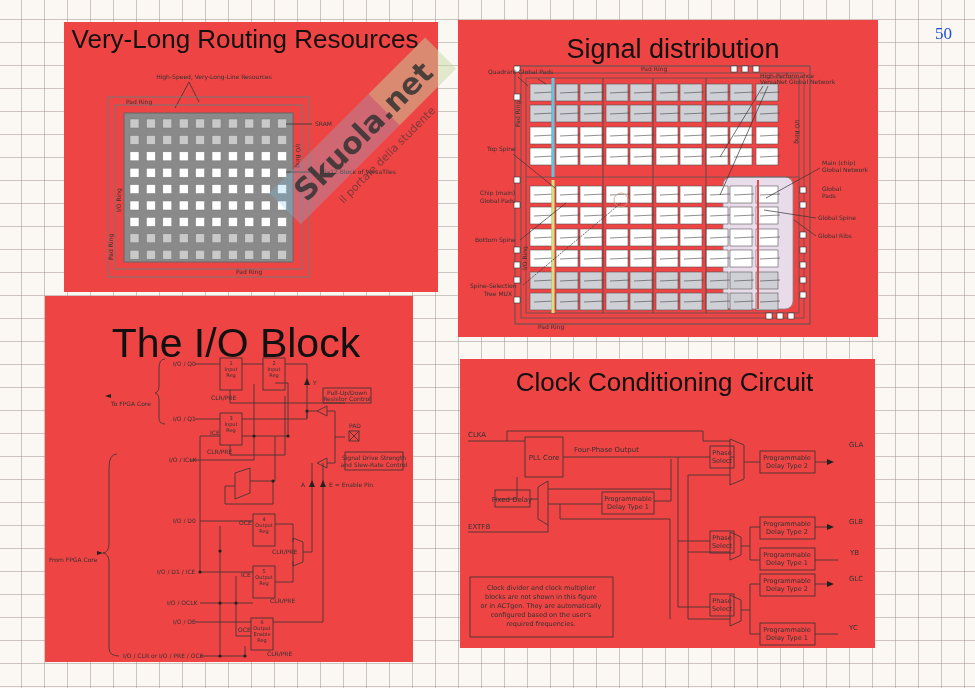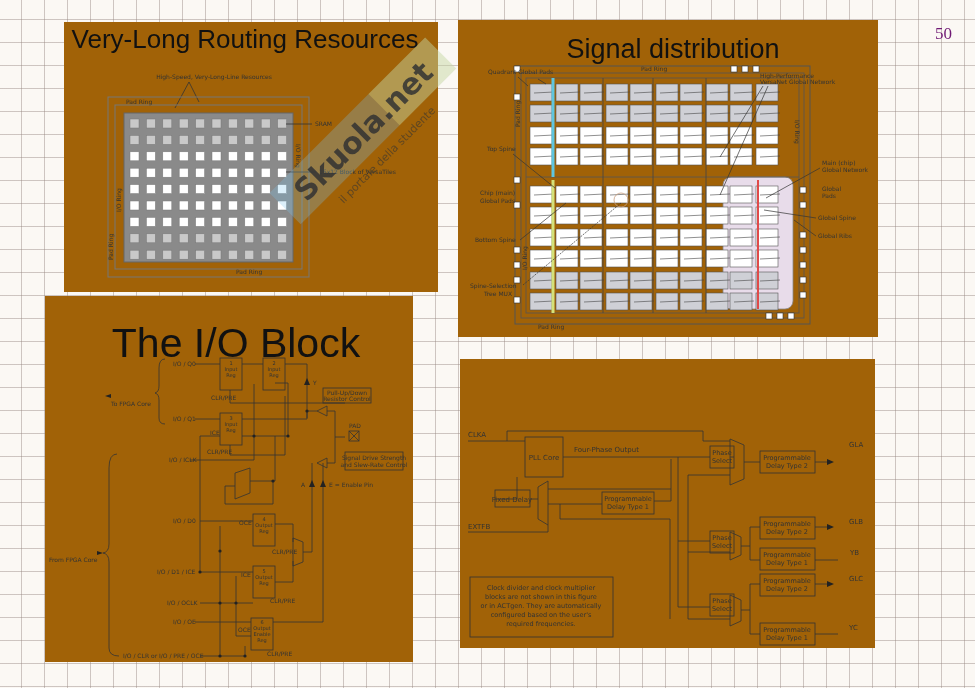--- a/index.html
+++ b/index.html
@@ -6,22 +6,22 @@
   body{
     width:975px;height:688px;position:relative;overflow:hidden;
     background-color:#fbf8f4;
     background-image:
       linear-gradient(to right, rgba(150,135,130,0.45) 1px, transparent 1px),
       linear-gradient(to bottom, rgba(150,135,130,0.45) 1px, transparent 1px);
     background-size:23px 23px;
     background-position:-2px -4px;
     font-family:"Liberation Sans", sans-serif;
   }
-  .page-num{position:absolute;left:935px;top:24px;font-family:"Liberation Serif", serif;font-size:17px;color:#701a75;}
-  .panel{position:absolute;background:#a16207;}
+  .page-num{position:absolute;left:935px;top:24px;font-family:"Liberation Serif", serif;font-size:17px;color:#1d4ed8;}
+  .panel{position:absolute;background:#ef4444;}
   .panel-title{position:absolute;left:0;right:0;text-align:center;color:#111;font-family:"Liberation Sans", sans-serif;white-space:nowrap;}
   svg{position:absolute;left:0;top:0;overflow:visible;}
   svg text{font-family:"DejaVu Sans", sans-serif;fill:#333;}
   .lbl{font-size:6px;}
   .lbl7{font-size:7px;}
   .watermark{position:absolute;left:270px;top:40px;width:190px;height:200px;pointer-events:none;}
 </style>
 </head>
 <body>
 
@@ -519,20 +519,21 @@
     <text class="lbl" x="284" y="191">E = Enable Pin</text>
     <text class="lbl" x="304" y="132">PAD</text>
     <text class="lbl" x="302" y="99" text-anchor="middle">Pull-Up/Down</text>
     <text class="lbl" x="302" y="105" text-anchor="middle">Resistor Control</text>
     <text class="lbl" x="329" y="164" text-anchor="middle">Signal Drive Strength</text>
     <text class="lbl" x="329" y="171" text-anchor="middle">and Slew-Rate Control</text>
   </svg>
 </div>
 
 <div class="panel" style="left:460px;top:359px;width:415px;height:289px;">
+  <div class="panel-title" style="top:8px;font-size:26px;left:-6px;">Clock Conditioning Circuit</div>
   <svg width="415" height="289" id="ccc-svg">
     <g stroke="#333" stroke-width="0.8" fial="none" fill="none">
       <path d="M8,82 L65,82 M47,82 L47,72 L243,72 L243,82 L270,82"></path>
       <rect x="65" y="78" width="38" height="40"></rect>
       <path d="M103,98 L250,98"></path>
       <rect x="250" y="87" width="24" height="22"></rect>
       <path d="M270,80 L284,86 L284,120 L270,126 Z"></path>
       <path d="M274,98 L270,98 M284,103 L300,103"></path>
       <rect x="300" y="92" width="55" height="22"></rect>
       <path d="M355,103 L368,103"></path>

